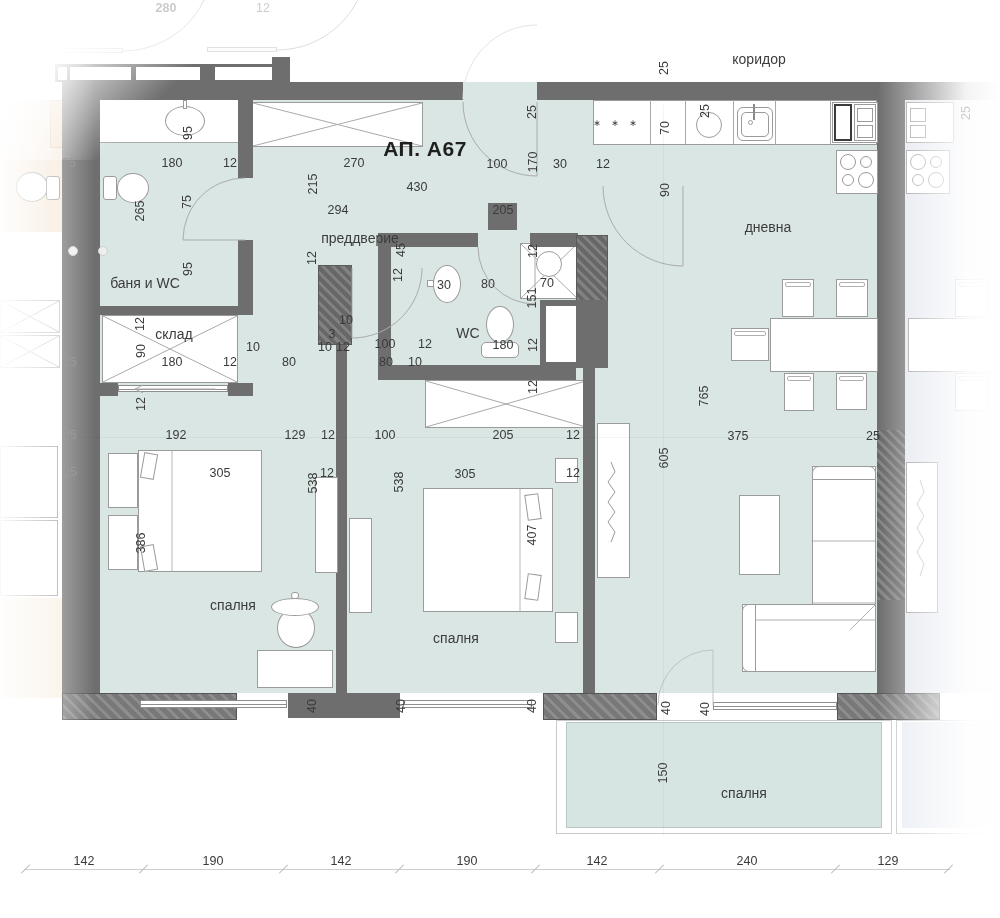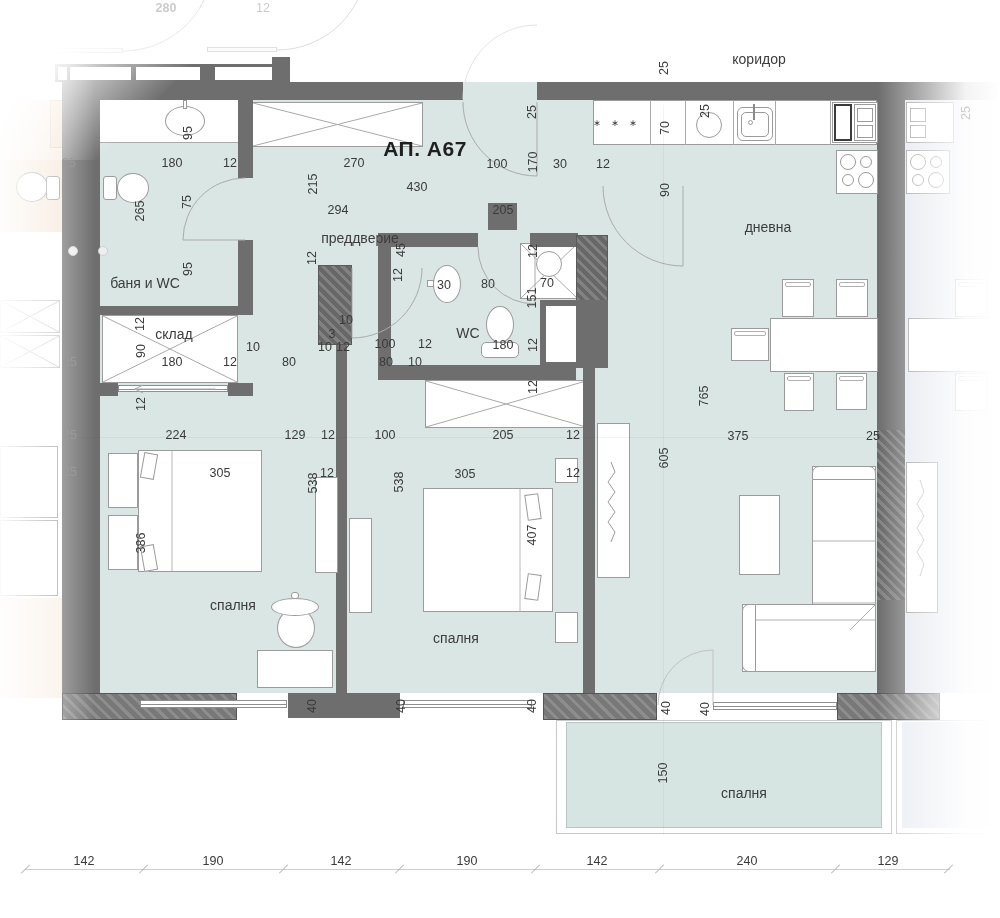--- a/index.html
+++ b/index.html
@@ -314,21 +314,21 @@
       <span class="lbl d" style="left: 386px; top: 362px;">80</span>
       <span class="lbl d" style="left: 415px; top: 362px;">10</span>
       <span class="lbl d" style="left: 253px; top: 347px;">10</span>
       <span class="lbl m" style="left: 70px; top: 362px;">25</span>
       <span class="lbl d" style="left: 172px; top: 362px;">180</span>
       <span class="lbl d" style="left: 230px; top: 362px;">12</span>
       <span class="lbl d" style="left: 289px; top: 362px;">80</span>
       <span class="lbl dv" style="left: 141px; top: 404px;">12</span>
       <span class="lbl dv" style="left: 533px; top: 387px;">12</span>
       <span class="lbl m" style="left: 70px; top: 435px;">25</span>
-      <span class="lbl d" style="left: 176px; top: 435px;">224</span>
+      <span class="lbl d" style="left: 176px; top: 435px;">192</span>
       <span class="lbl d" style="left: 295px; top: 435px;">129</span>
       <span class="lbl d" style="left: 328px; top: 435px;">12</span>
       <span class="lbl d" style="left: 385px; top: 435px;">100</span>
       <span class="lbl d" style="left: 503px; top: 435px;">205</span>
       <span class="lbl d" style="left: 573px; top: 435px;">12</span>
       <span class="lbl d" style="left: 738px; top: 436px;">375</span>
       <span class="lbl d" style="left: 873px; top: 436px;">25</span>
       <span class="lbl dv" style="left: 704px; top: 396px;">765</span>
       <span class="lbl dv" style="left: 664px; top: 458px;">605</span>
       <span class="lbl m" style="left: 70px; top: 472px;">25</span>

